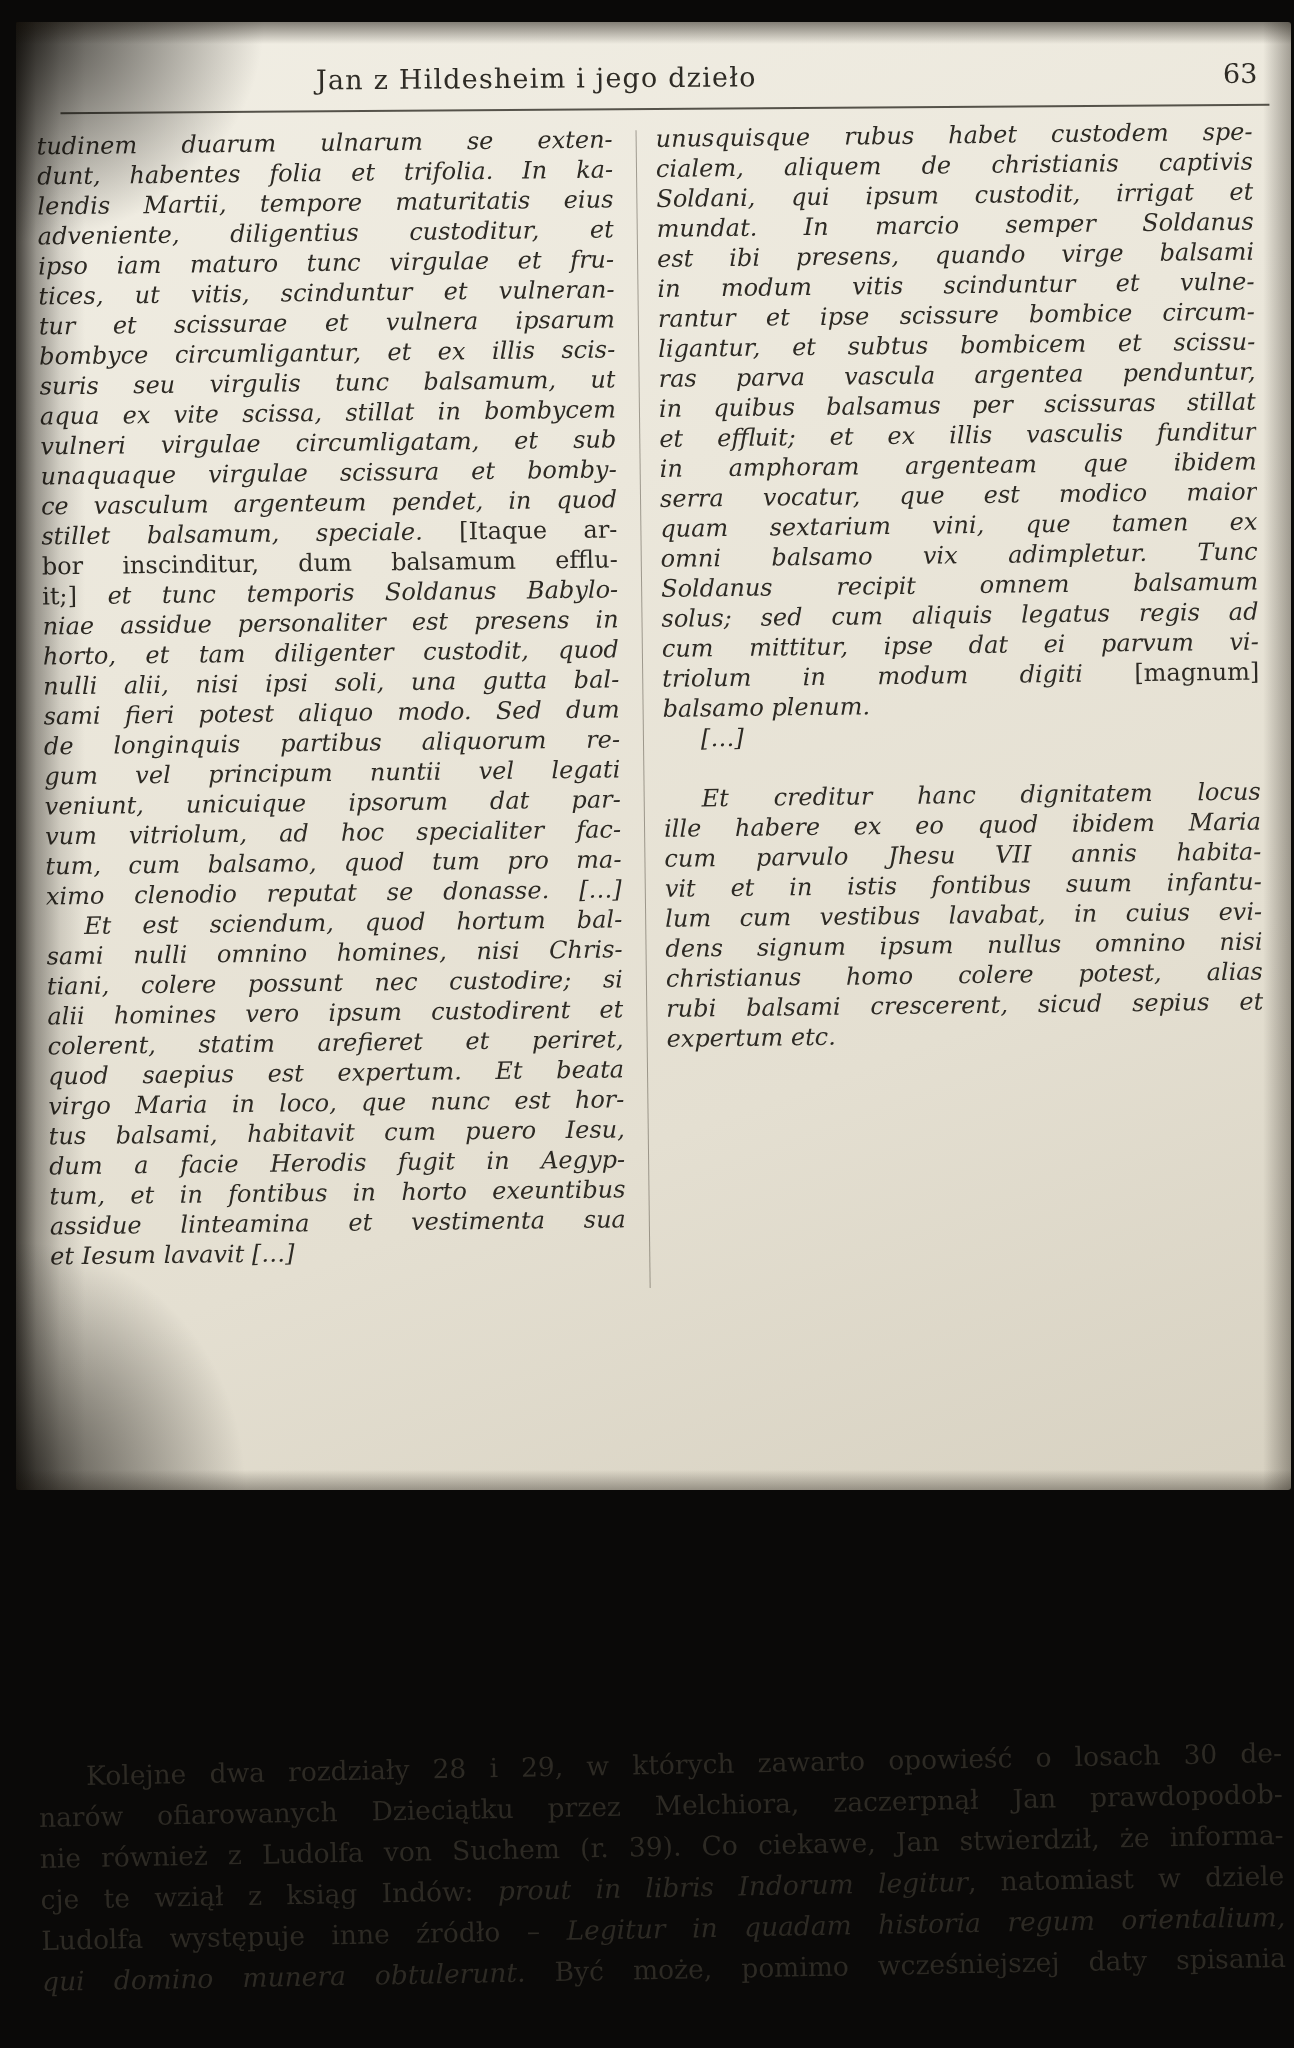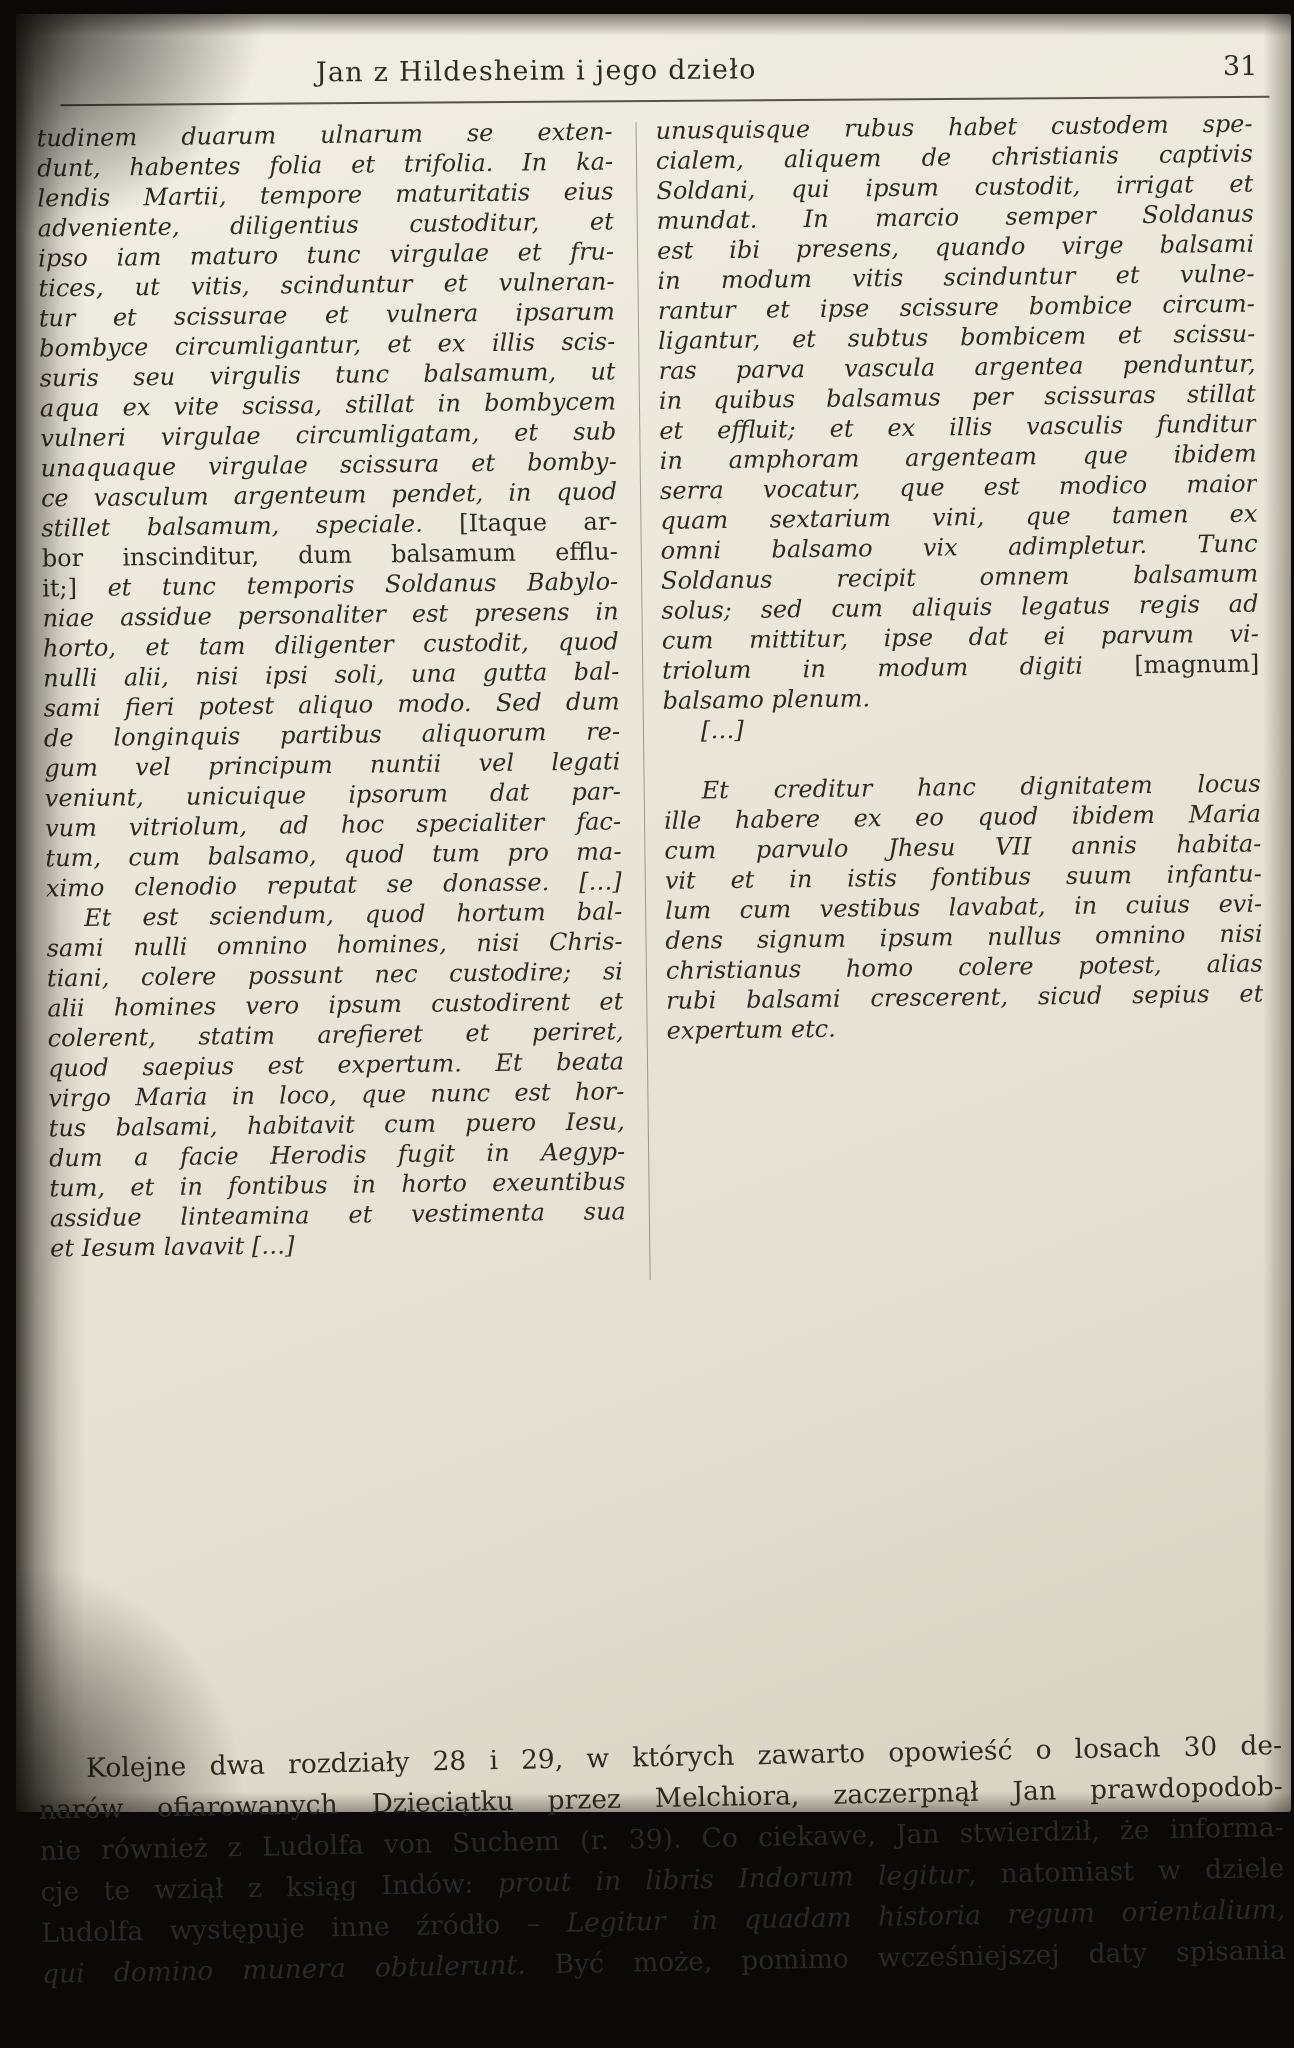--- a/index.html
+++ b/index.html
@@ -4,21 +4,21 @@
 <style>
   html,body{margin:0;padding:0;}
   body{
     width:1294px;height:2048px;
     background:#0a0908;
     position:relative;
     overflow:hidden;
     font-family:"DejaVu Serif", serif;
   }
   .page{
-    position:absolute;left:16px;top:14px;width:1275px;height:1798px;
+    position:absolute;left:16px;top:22px;width:1275px;height:1468px;
     background:linear-gradient(160deg,#f1eee4 0%,#ebe7db 35%,#e4dfd1 70%,#d7d1c1 100%);
     border-radius:3px;
   }
   .content{position:absolute;inset:0;transform:rotate(-0.25deg);transform-origin:50% 0;}
   .header{position:absolute;left:0;top:0;width:100%;height:100px;transform:rotate(-0.15deg);}
   .running-title{
     position:absolute;left:170px;top:40px;width:700px;
     text-align:center;font-size:27px;color:#2e2b25;letter-spacing:1.2px;
   }
   .page-number{position:absolute;right:34px;top:40px;font-size:27px;color:#2e2b25;}
@@ -56,21 +56,21 @@
     background:linear-gradient(to top, rgba(22,17,10,0.35), rgba(22,17,10,0));}
 </style>
 </head>
 <body>
 
 <div class="page">
   <div class="content">
 
     <div class="header">
       <div class="running-title">Jan z Hildesheim i jego dzieło</div>
-      <div class="page-number">31</div>
+      <div class="page-number">63</div>
       <div class="header-rule"></div>
     </div>
 
     <div class="cols">
       <div class="colL col">
           <div class="tline"><span class="it">tudinem duarum ulnarum se exten-</span></div>
           <div class="tline"><span class="it">dunt, habentes folia et trifolia. In ka-</span></div>
           <div class="tline"><span class="it">lendis Martii, tempore maturitatis eius</span></div>
           <div class="tline"><span class="it">adveniente, diligentius custoditur, et</span></div>
           <div class="tline"><span class="it">ipso iam maturo tunc virgulae et fru-</span></div>

